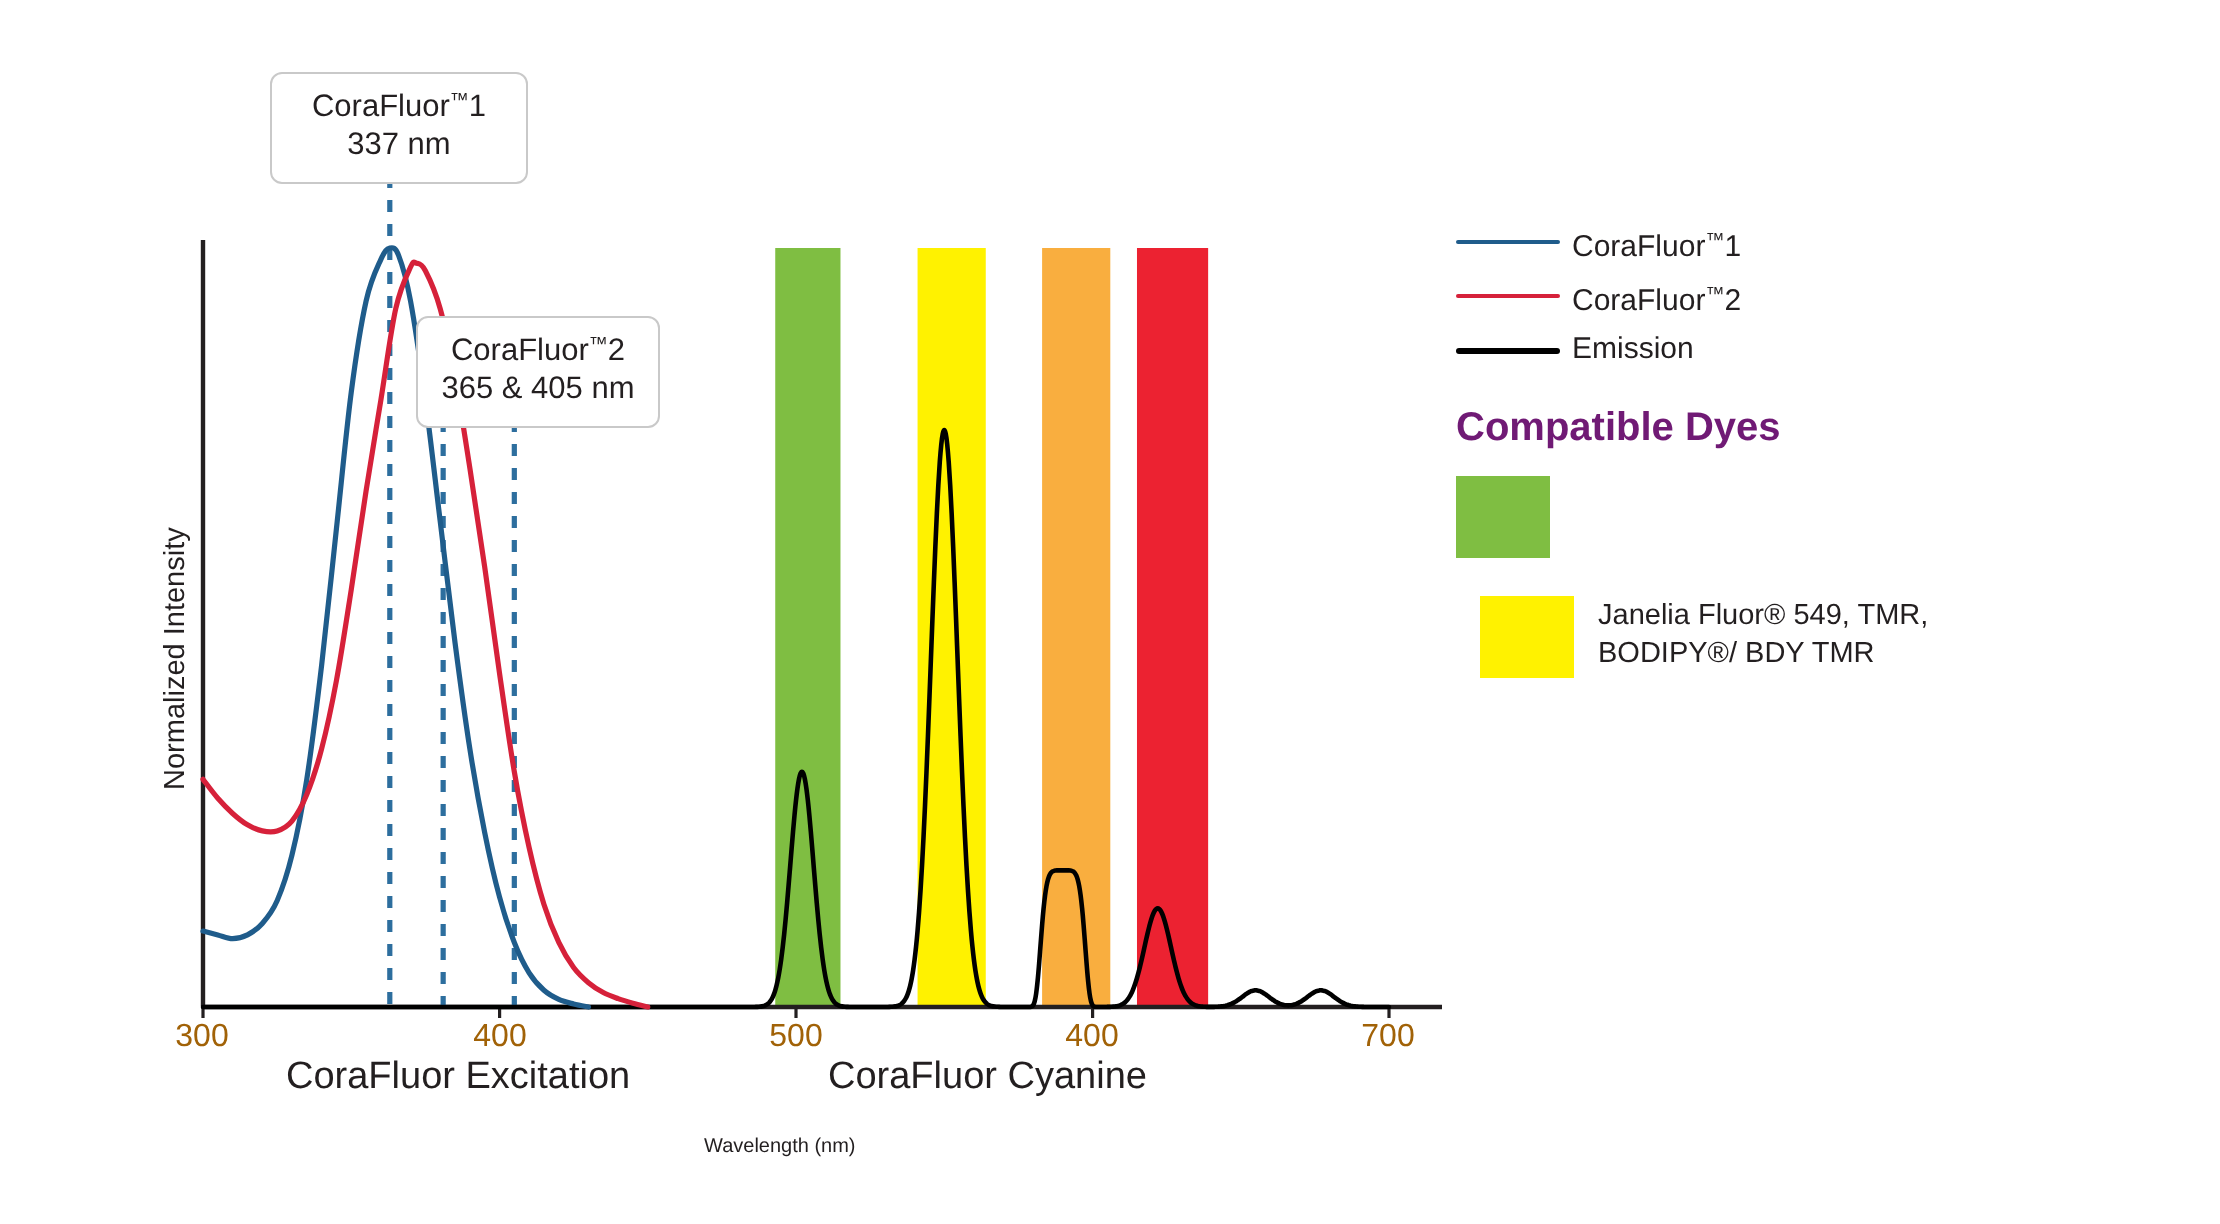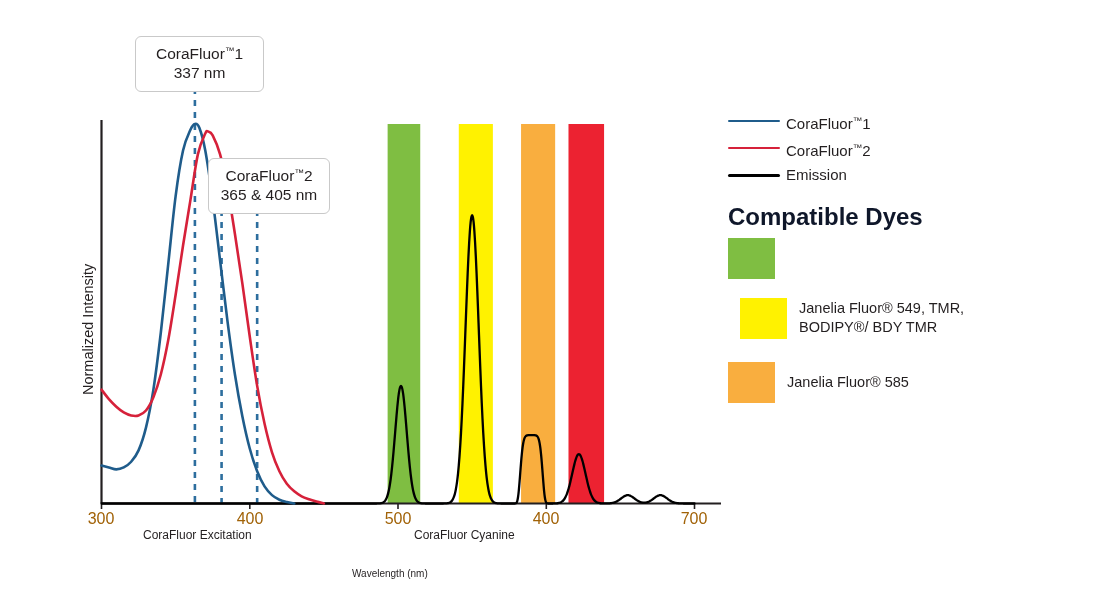--- a/index.html
+++ b/index.html
@@ -35,21 +35,21 @@
   
   .tick{
     position:absolute;
     font-size:16px;
     color:#a16207;
     text-align:center;
     width:60px;
   }
   .axcap{
     position:absolute;
-    font-size:12px;
+    font-size:19px;
     color:#231f20;
     text-align:center;
     white-space:nowrap;
   }
   .xtitle{
     position:absolute;
     font-size:10px;
     color:#231f20;
     text-align:center;
     white-space:nowrap;
@@ -68,21 +68,21 @@
   .lg-row{position:relative;height:27px;}
   .lg-line{
     position:absolute;left:0;top:12px;width:52px;height:2.4px;border-radius:2px;
   }
   .lg-label{
     position:absolute;left:58px;top:0;
     font-size:15px;color:#231f20;white-space:nowrap;line-height:25px;
   }
   .lg-title{
     position:absolute;left:0;top:95px;
-    font-size:24px;font-weight:bold;color:#0f172a;white-space:nowrap;
+    font-size:20px;font-weight:bold;color:#701a75;white-space:nowrap;
   }
   .dye-row{position:absolute;left:0;}
   .dye-sw{
     position:absolute;left:0;top:0;width:47px;height:41px;
   }
   .dye-label{
     position:absolute;left:59px;
     font-size:14.5px;color:#231f20;line-height:19px;white-space:nowrap;
   }
 </style>
@@ -170,20 +170,16 @@
     <div class="dye-row" style="top:130px;height:41px;width:378px;">
       <span class="dye-sw" style="background:#7FBE42;"></span>
     </div>
 
     <div class="dye-row" style="top:190px;height:41px;width:378px;margin-left:12px;">
       <span class="dye-sw" style="background:#FFF200;"></span>
       <span class="dye-label" style="top:1px;">Janelia Fluor® 549, TMR,</span>
       <span class="dye-label" style="top:20px;text-align:center;">BODIPY®/ BDY TMR</span>
     </div>
 
-    <div class="dye-row" style="top:254px;height:41px;width:378px;">
-      <span class="dye-sw" style="background:#F9AE3F;"></span>
-      <span class="dye-label" style="top:11px;">Janelia Fluor® 585</span>
-    </div>
 
 
   </div>
 </div>
 
 </body></html>

